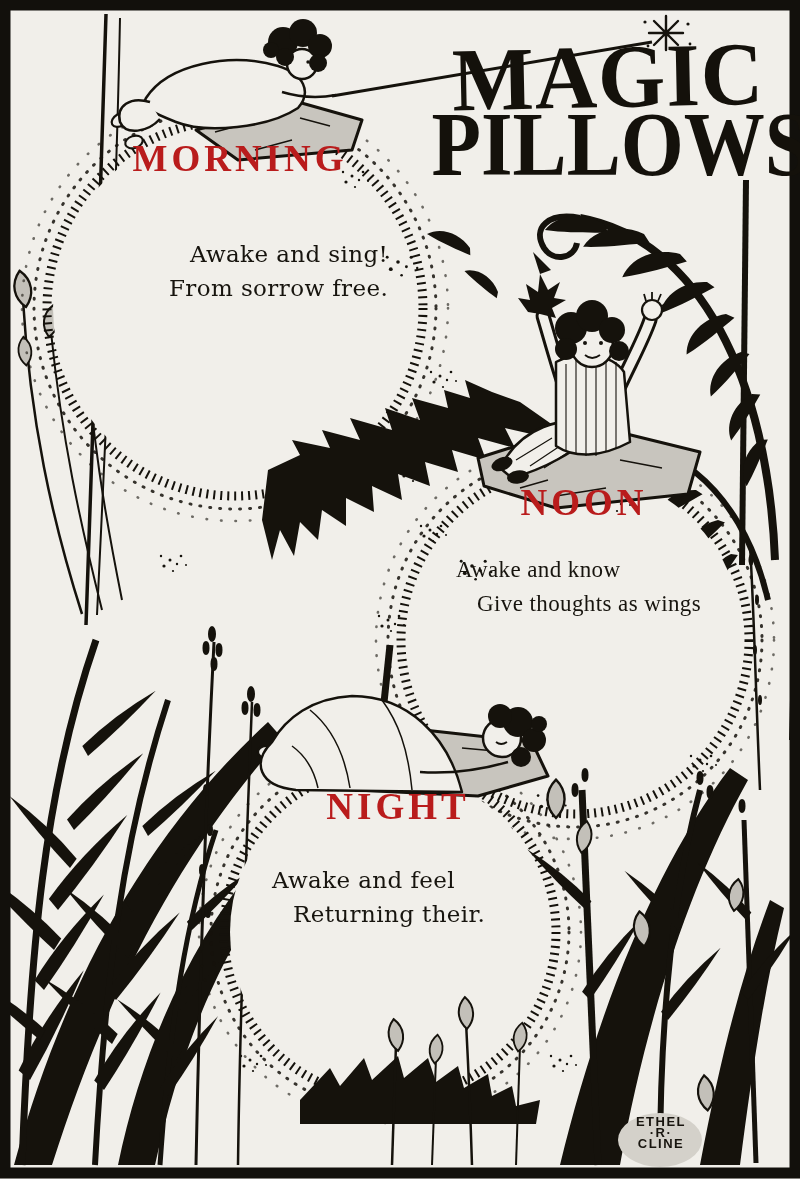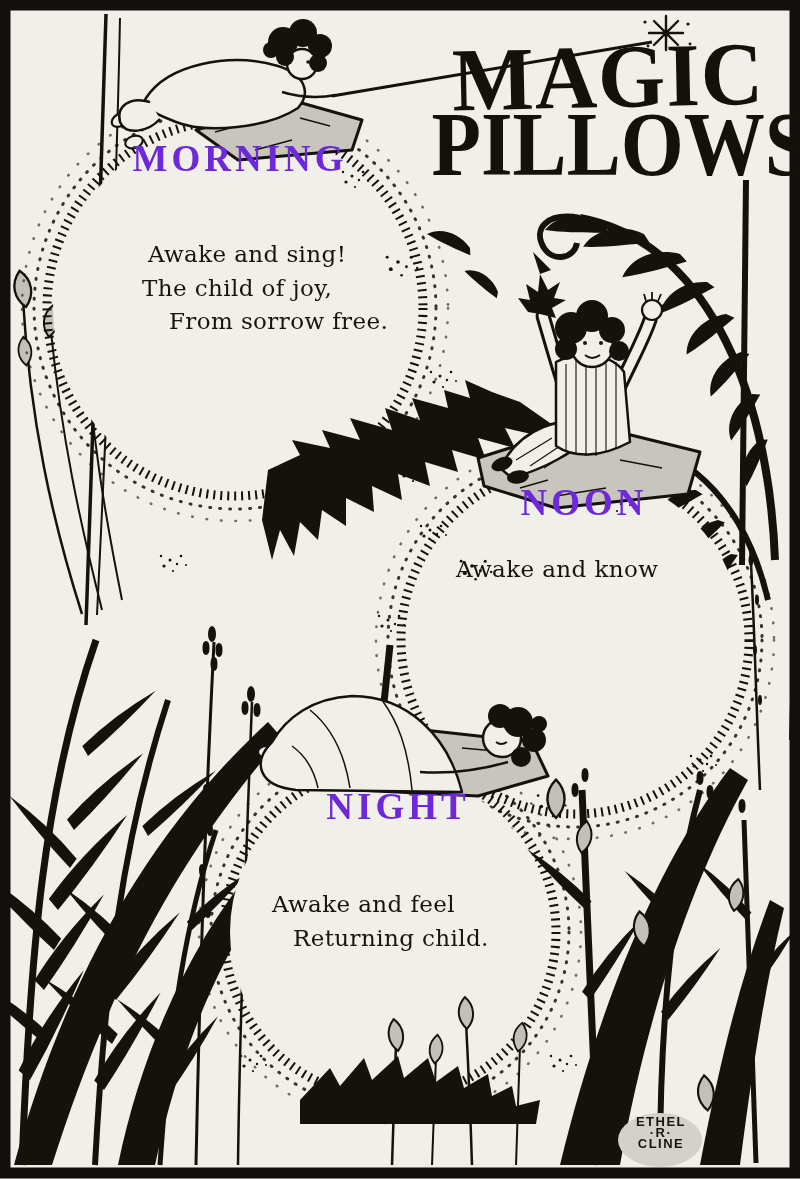--- a/index.html
+++ b/index.html
@@ -15,30 +15,30 @@
     position:absolute;left:412px;width:392px;text-align:center;
     font-family:"Liberation Serif",serif;font-weight:700;color:#14110b;
     font-size:90px;line-height:90px;white-space:nowrap;
   }
   .t1{top:32px;transform:scaleX(.96) rotate(-1.2deg);transform-origin:50% 50%;letter-spacing:1px;}
   .t2{top:100px;transform:scaleX(.90);transform-origin:50% 50%;letter-spacing:0px;}
 
   .vlabel{
     position:absolute;transform:translateX(-50%);
     font-family:"Liberation Serif",serif;font-weight:700;
-    font-size:37px;line-height:37px;letter-spacing:4px;color:#6d28d9;white-space:nowrap;
+    font-size:37px;line-height:37px;letter-spacing:4px;color:#b91c1c;white-space:nowrap;
   }
   .lab-morning{left:240px;top:140px;}
   .lab-noon{left:584px;top:484px;}
   .lab-night{left:398px;top:788px;}
 
   .verse{position:absolute;font-size:23px;line-height:33.5px;letter-spacing:.4px;color:#17140e;white-space:nowrap;}
-  .v-morning{left:142px;top:238px;}
-  .v-noon{left:450px;top:553px;}
-  .v-night{left:266px;top:864px;margin-top:24px;}
+  .v-morning{left:142px;top:238px;text-align:right;}
+  .v-noon{left:450px;top:553px;font-family:Liberation Serif, serif;}
+  .v-night{left:266px;top:864px;}
   .verse .ind{margin-left:27px;}
   .verse .ind2{margin-left:6px;}
 
   .sig{
     position:absolute;left:628px;top:1116px;width:66px;text-align:center;
     font-family:"Liberation Sans",sans-serif;font-weight:700;
     font-size:13px;line-height:11px;letter-spacing:1.5px;color:#17140e;
   }
 </style>
 </head>
@@ -323,31 +323,31 @@
 
     <div class="title-word t1">MAGIC</div>
     <div class="title-word t2">PILLOWS</div>
 
     <div class="vlabel lab-morning">MORNING</div>
     <div class="vlabel lab-noon">NOON</div>
     <div class="vlabel lab-night">NIGHT</div>
 
     <div class="verse v-morning">
       <div class="ind2">Awake and sing!</div>
-      <div>The child of joy,</div>
       <div class="ind">From sorrow free.</div>
     </div>
 
     <div class="verse v-noon">
       <div class="ind2">Awake and know</div>
+      <div class="ind">Give thoughts as wings</div>
     </div>
 
     <div class="verse v-night">
       <div class="ind2">Awake and feel</div>
-      <div class="ind">Returning child.</div>
+      <div class="ind">Returning their.</div>
     </div>
 
     <div class="sig">
       <div>ETHEL</div>
       <div>·R·</div>
       <div>CLINE</div>
     </div>
 
   </div>
 </div>

